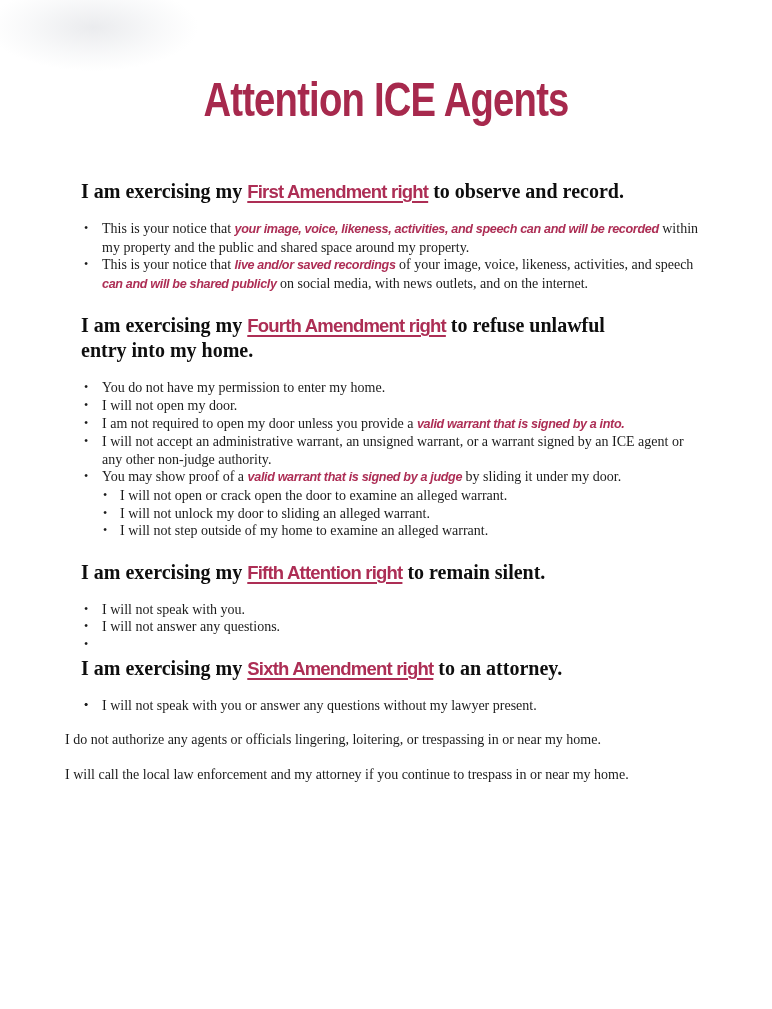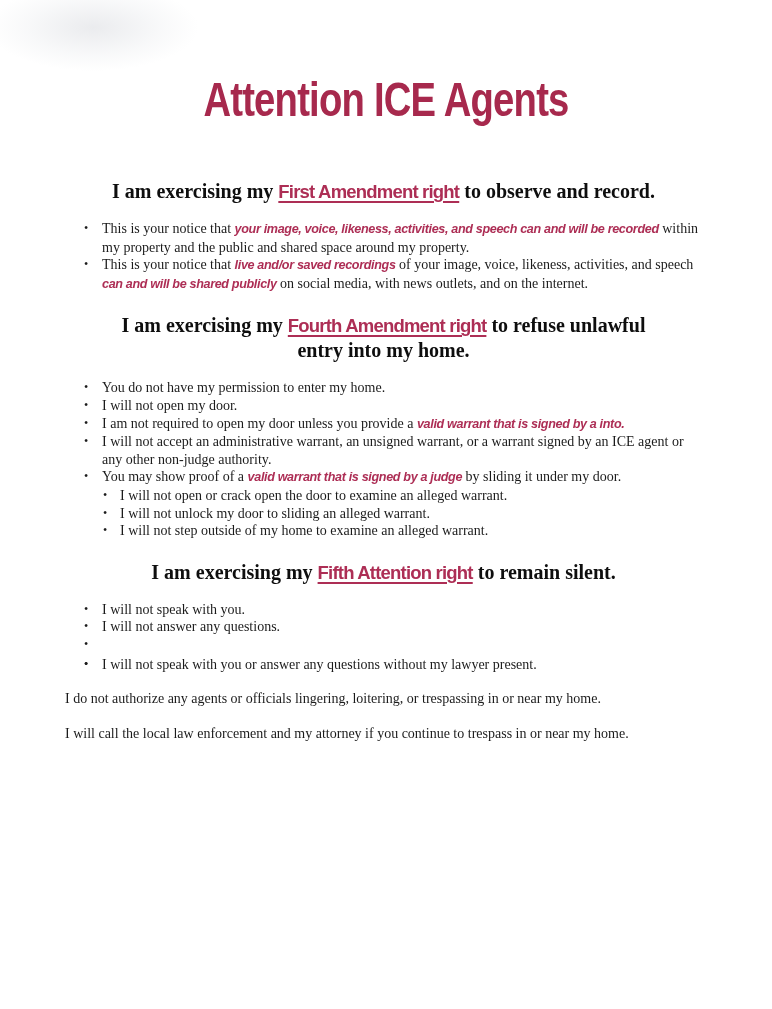--- a/index.html
+++ b/index.html
@@ -42,21 +42,20 @@
     padding:0 70px 0 65px;
   }
   .section{margin-top:20px;}
   .section:first-of-type{margin-top:55px;}
   h2.sec-heading{
     margin:16px;
     font-size:20px;
     line-height:25px;
     font-weight:700;
     color:#0e0e0e;
-    text-align:center;
   }
   .hl-head{
     font-family:"Liberation Sans",sans-serif;
     font-stretch:condensed;
     font-weight:700;
     font-size:18.5px;
     letter-spacing:-0.8px;
     color:var(--hl);
     text-decoration:underline;
     text-decoration-thickness:1.5px;
@@ -124,20 +123,21 @@
       </section>
       <section class="section">
         <h2 class="sec-heading"><span>I am exercising my </span><span class="hl-head">Fifth Attention right</span><span> to remain silent.</span></h2>
         <div class="bullets">
           <div class="bullet lvl1"><span class="marker">•</span><span><span>I will not speak with you.</span></span></div>
           <div class="bullet lvl1"><span class="marker">•</span><span><span>I will not answer any questions.</span></span></div>
           <div class="bullet lvl1"><span class="marker">•</span></div>
         </div>
       </section>
       <section class="section">
+        <h2 class="sec-heading"><span>I am exercising my </span><span class="hl-head">Sixth Amendment right</span><span> to an attorney.</span></h2>
         <div class="bullets">
           <div class="bullet lvl1"><span class="marker">•</span></div>
           <div class="bullet lvl1"><span class="marker">•</span><span><span>I will not speak with you or answer any questions without my lawyer present.</span></span></div>
         </div>
       </section>
     </div>
   <div class="closing">
       <p>I do not authorize any agents or officials lingering, loitering, or trespassing in or near my home.</p>
       <p>I will call the local law enforcement and my attorney if you continue to trespass in or near my home.</p>
     </div>

